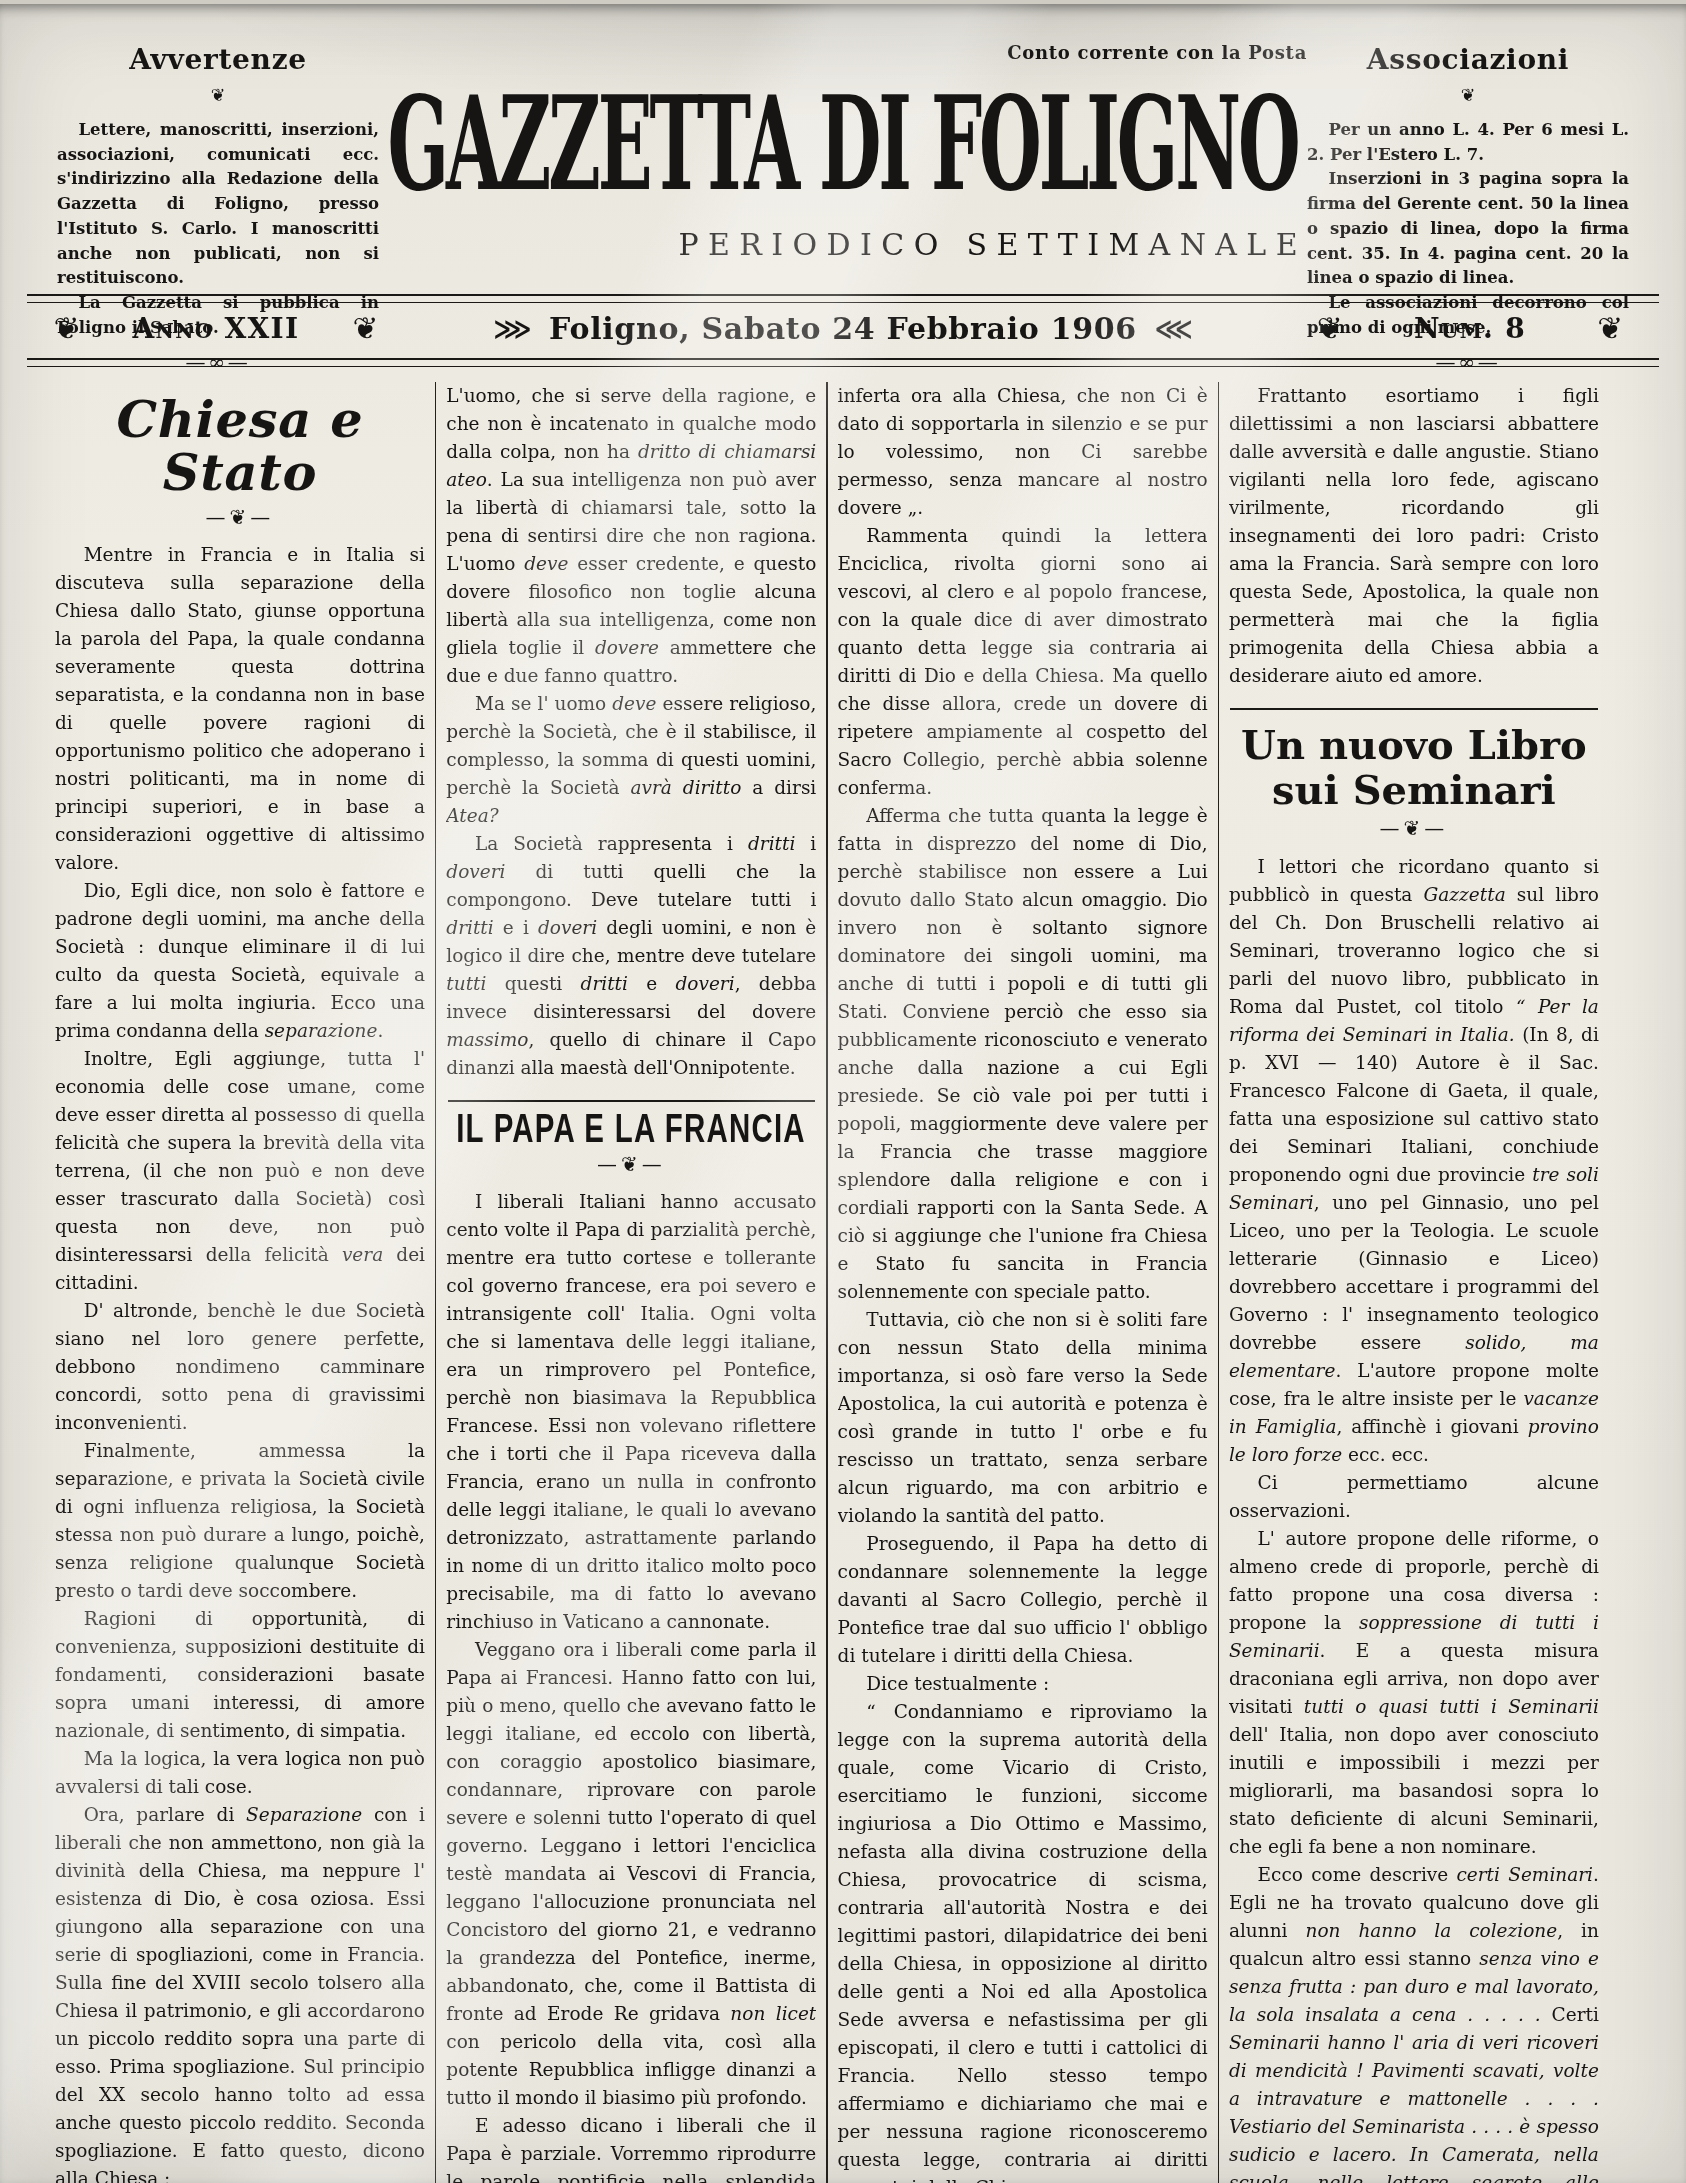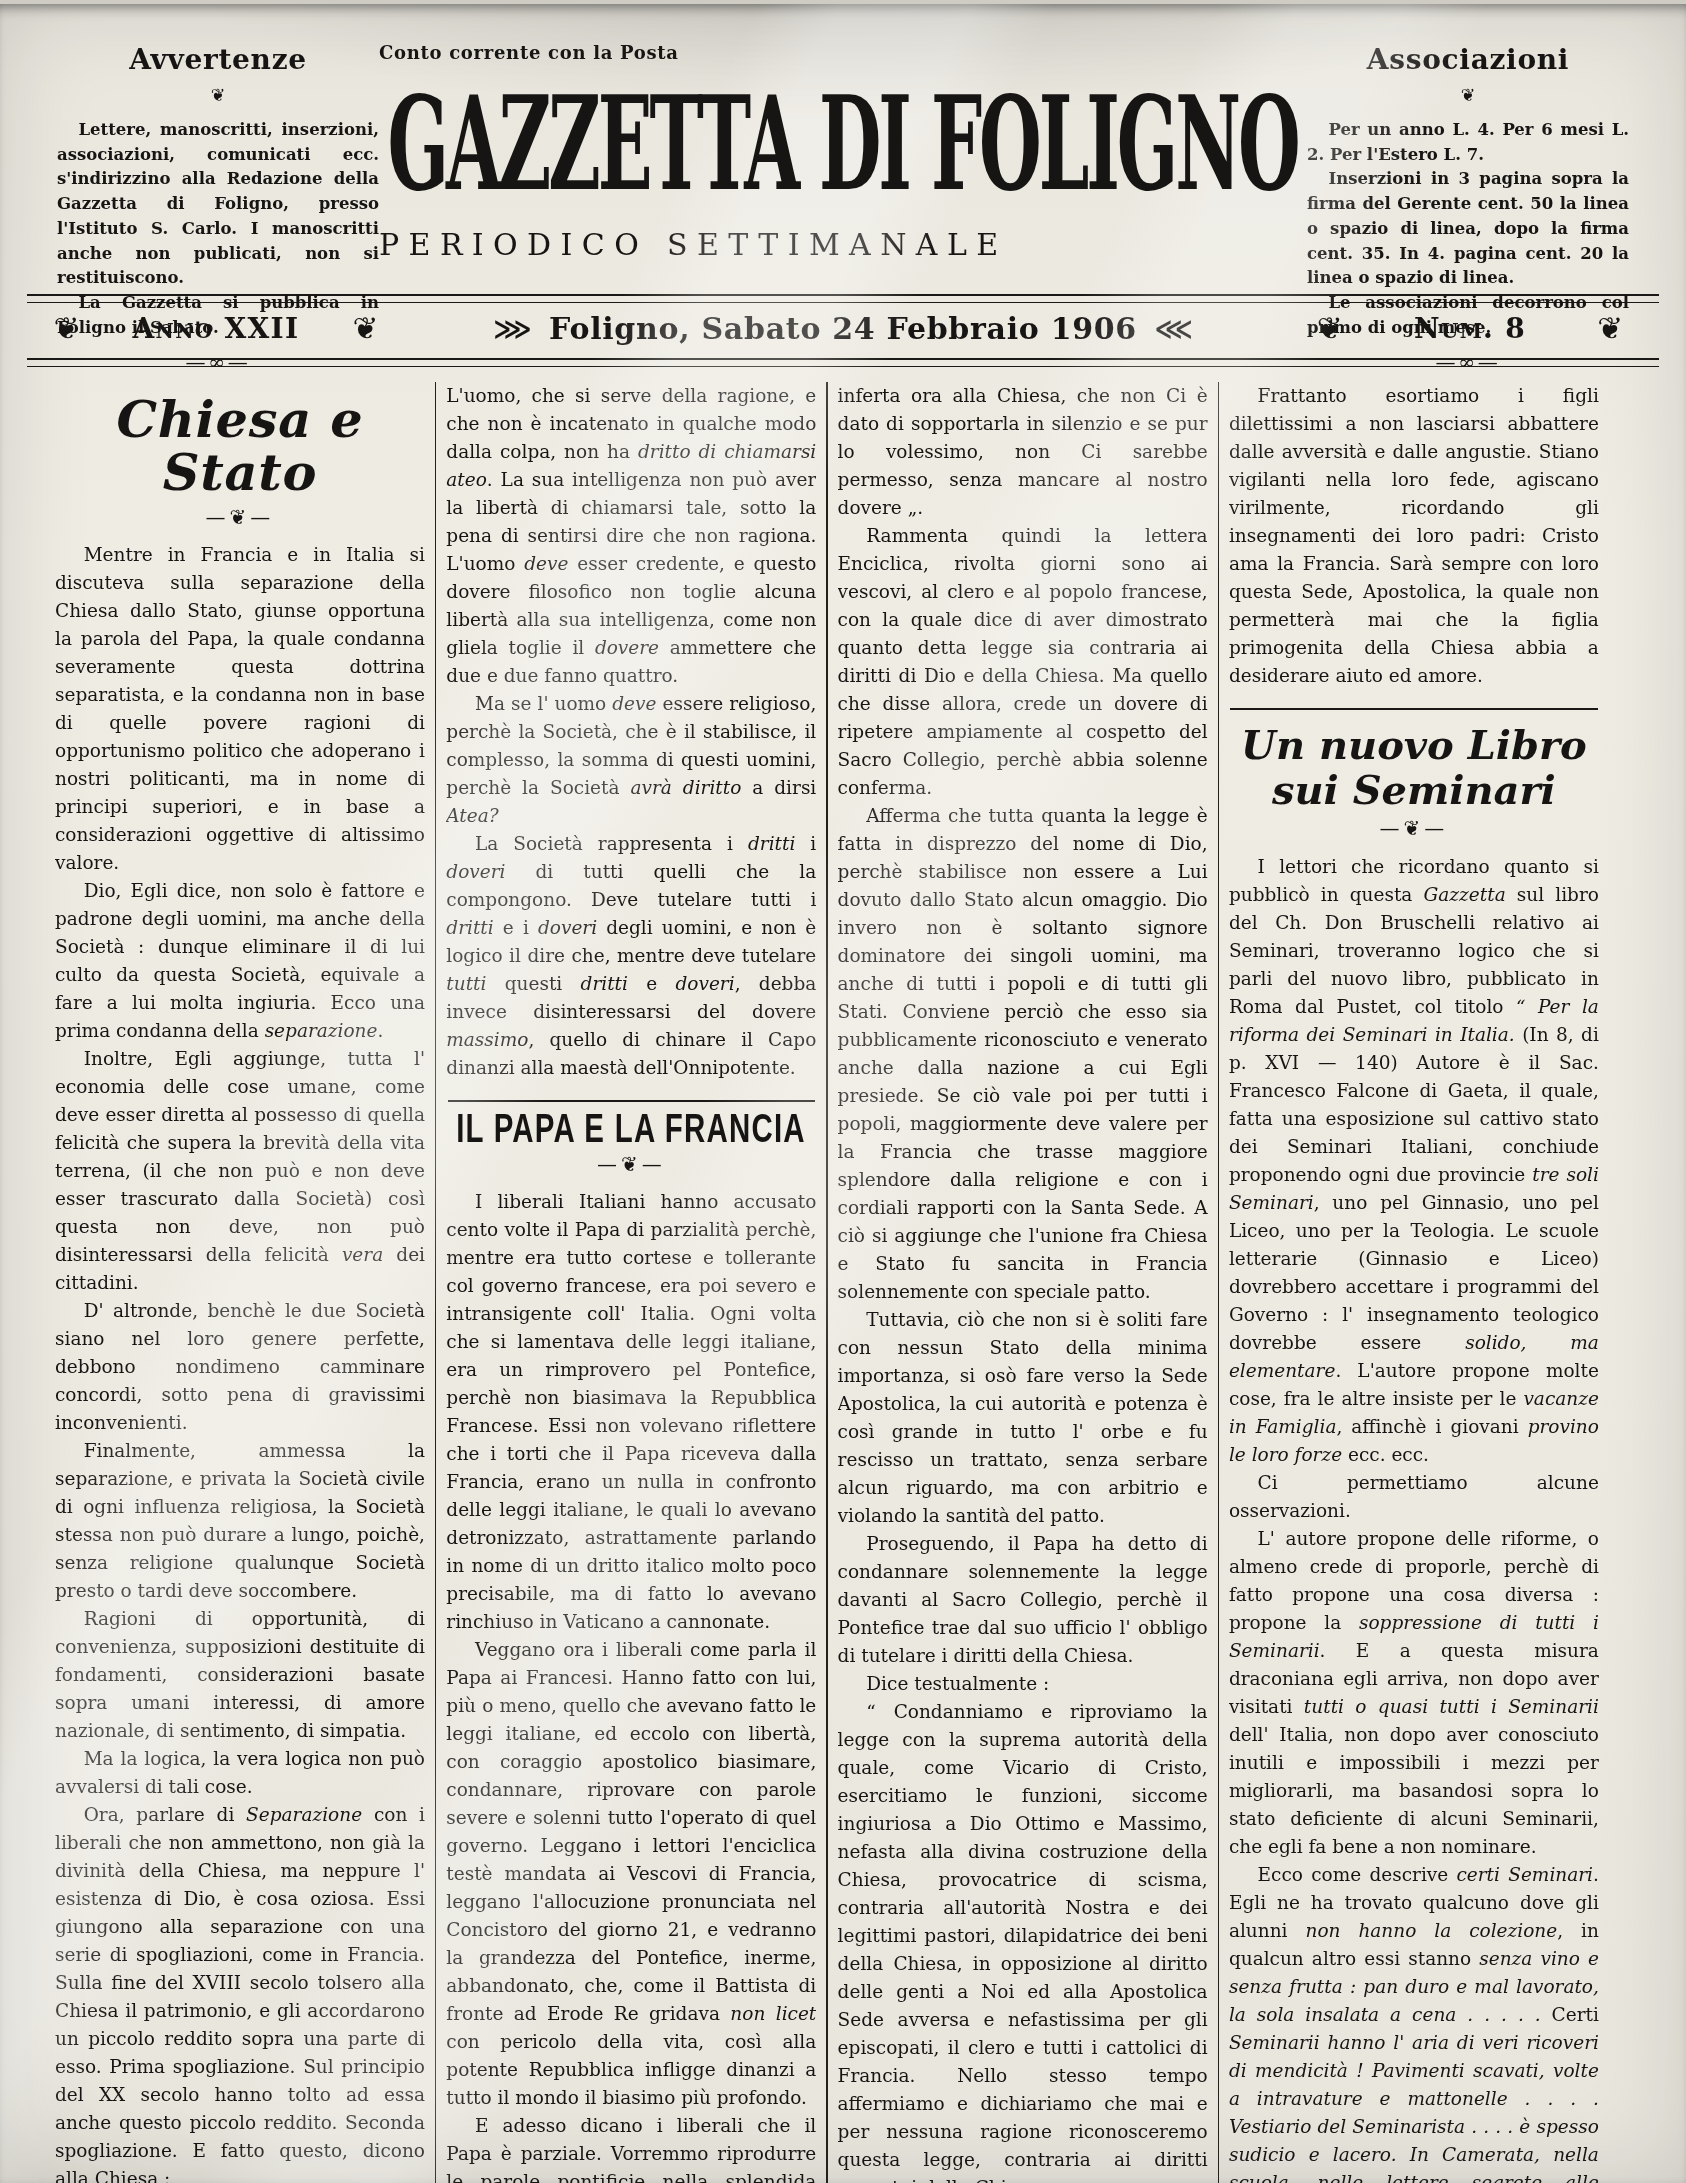--- a/index.html
+++ b/index.html
@@ -28,21 +28,21 @@
   }
   .ding{font-family:"DejaVu Sans",sans-serif;}
 
   
   .top-row{display:flex;align-items:flex-start;padding:35px 57px 0 57px;height:251px;}
   .notice{width:322px;font-size:16.5px;line-height:1.5;font-weight:bold;text-align:justify;}
   .notice h3{margin:0 0 1.3px;text-align:center;font-size:28px;letter-spacing:0.7px;}
   .notice .orn-small{display:block;text-align:center;font-size:17.5px;margin:0 0 9.4px;font-weight:normal;}
   .notice p{margin:0;text-indent:1.3em;}
   .notice .scroll-orn{display:block;text-align:center;font-size:20px;font-weight:normal;margin-top:6.7px;letter-spacing:2.7px;}
-  .masthead{flex:1;text-align:left;min-width:0;}
+  .masthead{flex:1;text-align:right;min-width:0;}
   .postal{font-size:18px;font-weight:bold;letter-spacing:0.7px;margin-top:2.7px;}
   .gazz-wrap{height:163px;display:flex;align-items:center;justify-content:center;overflow:visible;}
   .gazz{
     display:inline-block;white-space:nowrap;
     font-family:"DejaVu Serif",serif;font-weight:bold;
     font-size:80px;letter-spacing:-3.4px;
     transform:scale(0.9,1.62);transform-origin:center center;
   }
   .subtitle{font-size:30px;letter-spacing:9.4px;margin-top:1.3px;}
 
@@ -59,21 +59,21 @@
   .columns{display:flex;margin:15px 53px 0 55px;height:1802px;overflow:hidden;}
   .col{width:370px;font-size:18.5px;line-height:28px;text-align:justify;overflow:hidden;hyphens:auto;}
   .colrule{width:1.3px;background:#24211d;margin:0 10px;align-self:stretch;}
   .col p{margin:0;text-indent:1.55em;}
   .col p.cont{text-indent:0;}
   .title-script{
     text-align:center;font-style:italic;font-weight:bold;
     font-size:51px;line-height:1.05;margin:10.8px 0 2.7px;letter-spacing:0.7px;
   }
   .headline-script{
-    text-align:center;font-style:italic;font-weight:bold;
+    text-align:center;font-weight:bold;
     font-size:40px;line-height:1.12;margin:12px 0 1.3px;
   }
   .ornament{text-align:center;font-size:20px;margin:1.3px 0 10.8px;letter-spacing:4px;font-family:"DejaVu Sans",sans-serif;}
   .rule{height:0;border-top:2px solid #1b1915;margin:17.5px 1.3px 13.5px;}
   .headline-sans{
     text-align:center;font-family:"Liberation Sans",sans-serif;font-weight:bold;
     font-size:31px;letter-spacing:1.3px;white-space:nowrap;
     transform:scale(0.95,1.3);transform-origin:center;margin:12px 0 6.7px;
   }
 </style>

